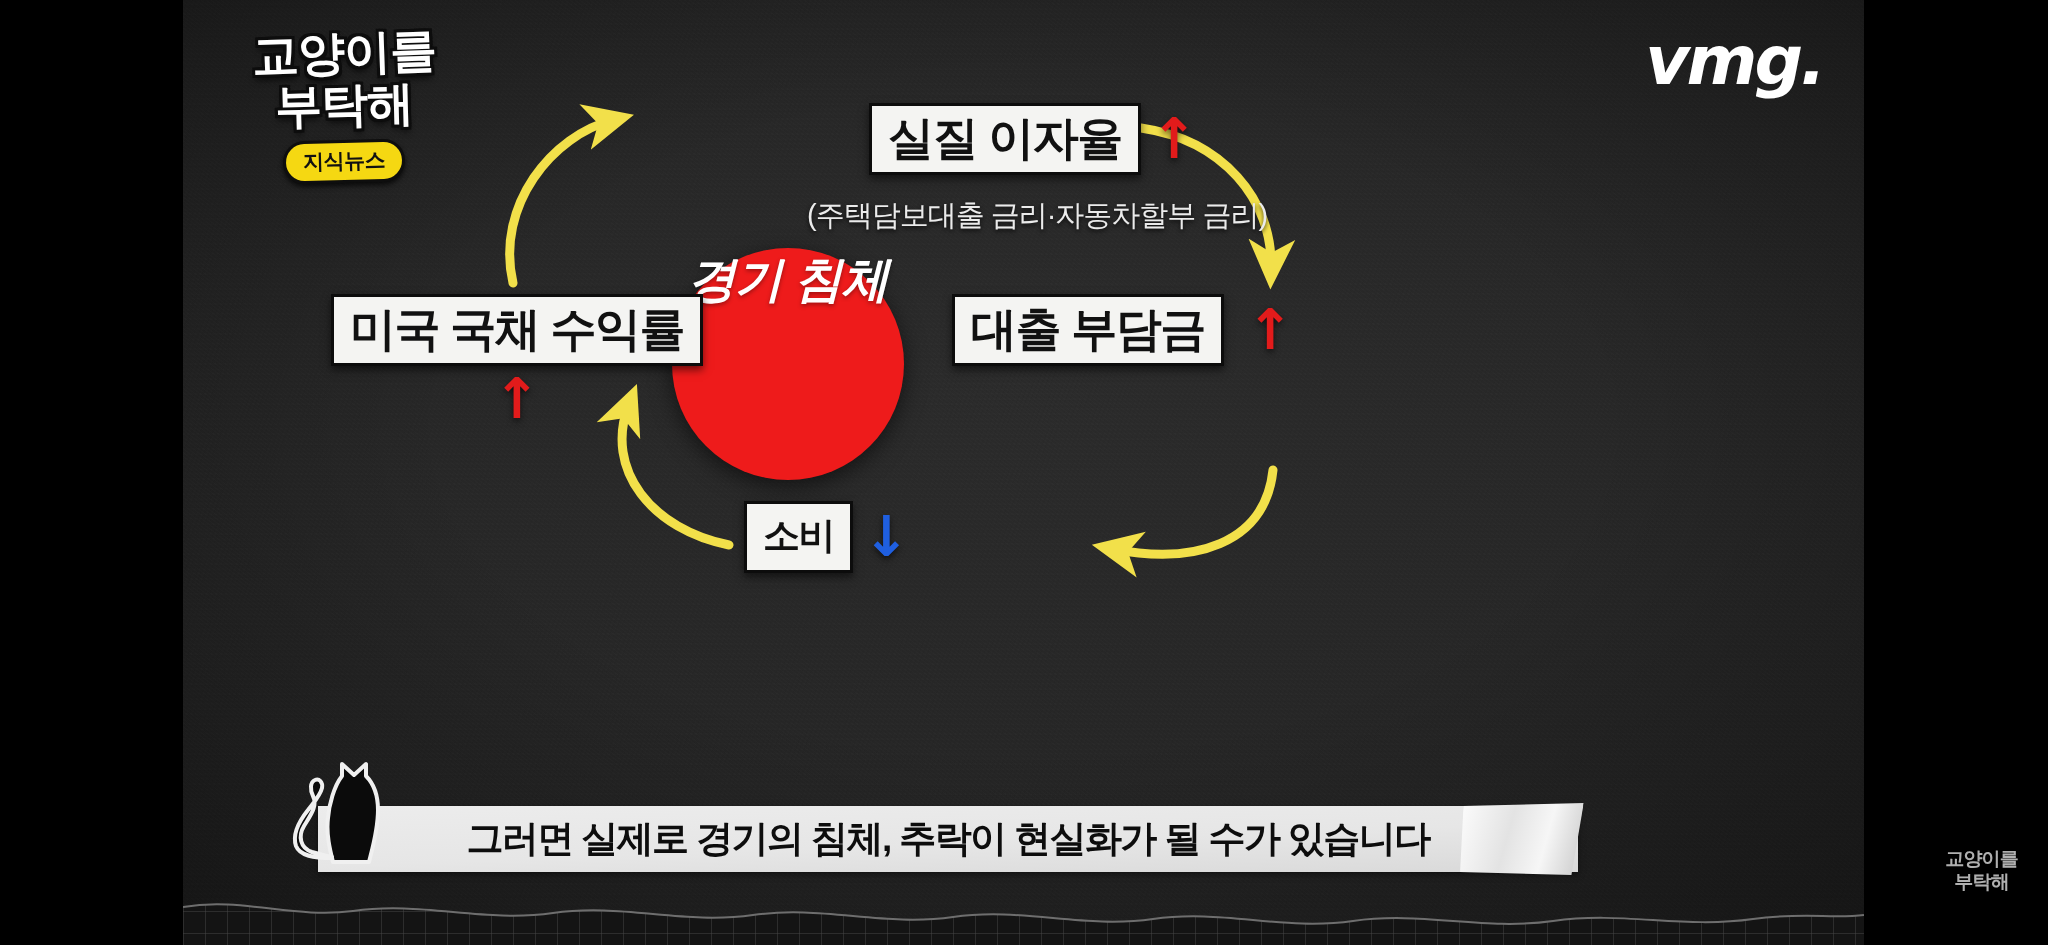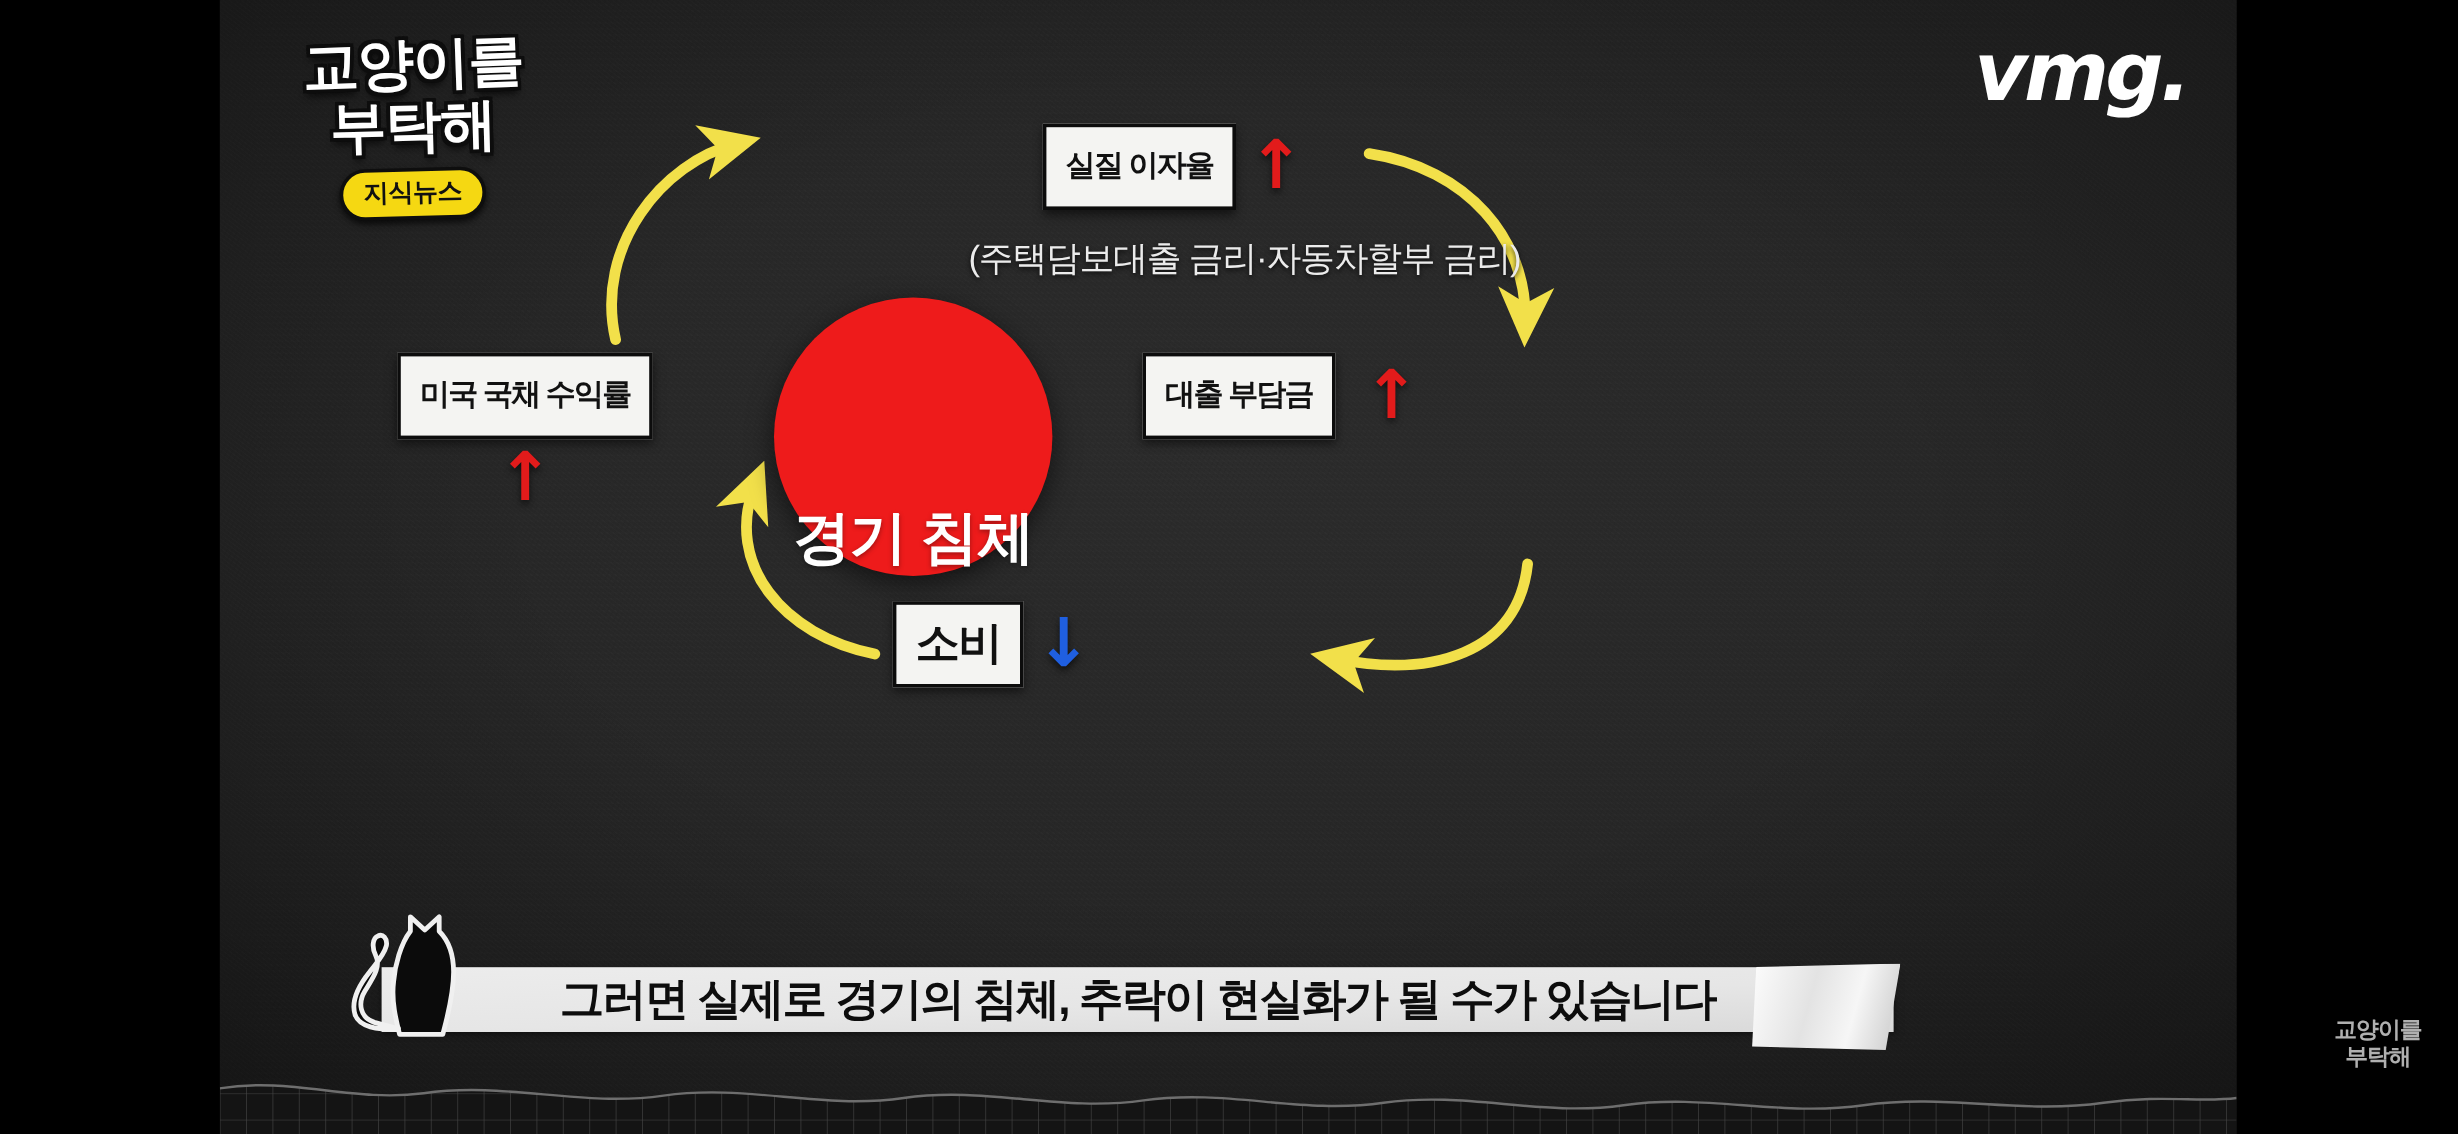--- a/index.html
+++ b/index.html
@@ -128,30 +128,31 @@
   .arcs {
     position: absolute;
     left: 0; top: 0;
     width: 1681px; height: 945px;
     pointer-events: none;
   }
 
   
   .core {
     position: absolute;
-    left: 462px;
+    left: 489px;
     top: 248px;
     width: 232px;
     height: 232px;
     border-radius: 50%;
     background: #ee1b1b;
     display: flex;
-    align-items: flex-end;
+    align-items: flex-start;
     justify-content: center;
     box-shadow: 0 6px 22px rgba(0,0,0,.55);
+    font-style: italic;
   }
   .core-label {
     color: #ffffff;
     font-weight: bold;
     font-size: 48px;
     letter-spacing: -1px;
     white-space: nowrap;
     text-shadow: 0 2px 4px rgba(0,0,0,.35);
   }
 
@@ -160,21 +161,21 @@
     position: absolute;
     display: flex;
     align-items: center;
     gap: 10px;
     white-space: nowrap;
   }
   .chip {
     background: #f4f4f2;
     color: #111111;
     font-weight: bold;
-    font-size: 25px;
+    font-size: 46px;
     line-height: 38px;
     padding: 13px 16px 15px;
     border: 3px solid #0c0c0c;
     letter-spacing: -1.5px;
     box-shadow: 0 4px 8px rgba(0,0,0,.55);
   }
   .chip.small { font-size: 37px; }
   .arrow-glyph {
     font-size: 56px;
     line-height: 46px;
@@ -193,21 +194,21 @@
   .node-left   { left: 148px;  top: 294px; flex-direction: column; }
   .node-right  { left: 769px;  top: 294px; gap: 23px; }
   .node-bottom { left: 561px;  top: 501px; }
 
   
   .subtitle-strip {
     position: absolute;
     left: 318px;
     top: 806px;
     width: 1260px;
-    height: 54px;
+    height: 66px;
     z-index: 40;
     background: linear-gradient(178deg, #ececec 0%, #e6e6e6 55%, #d9d9d9 100%);
     display: flex;
     align-items: center;
     justify-content: center;
     box-shadow: 0 2px 6px rgba(0,0,0,.5);
   }
   .subtitle-strip::after {
     content: "";
     position: absolute;

